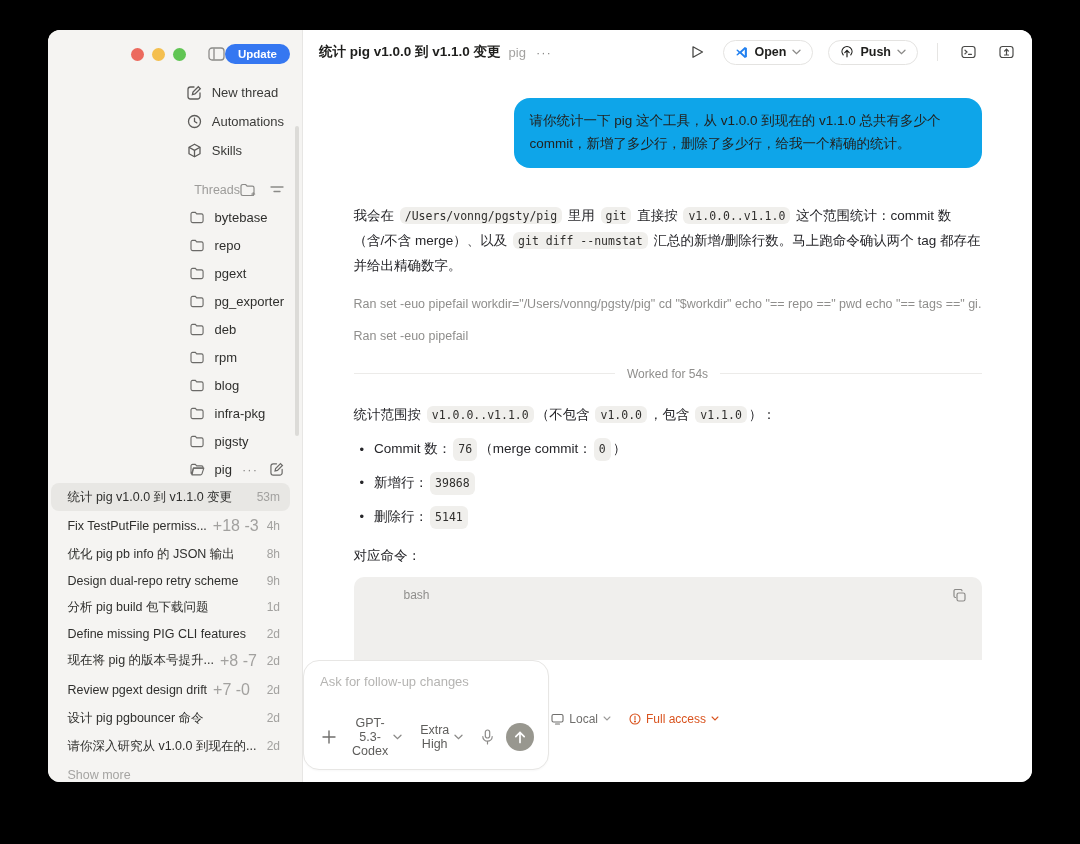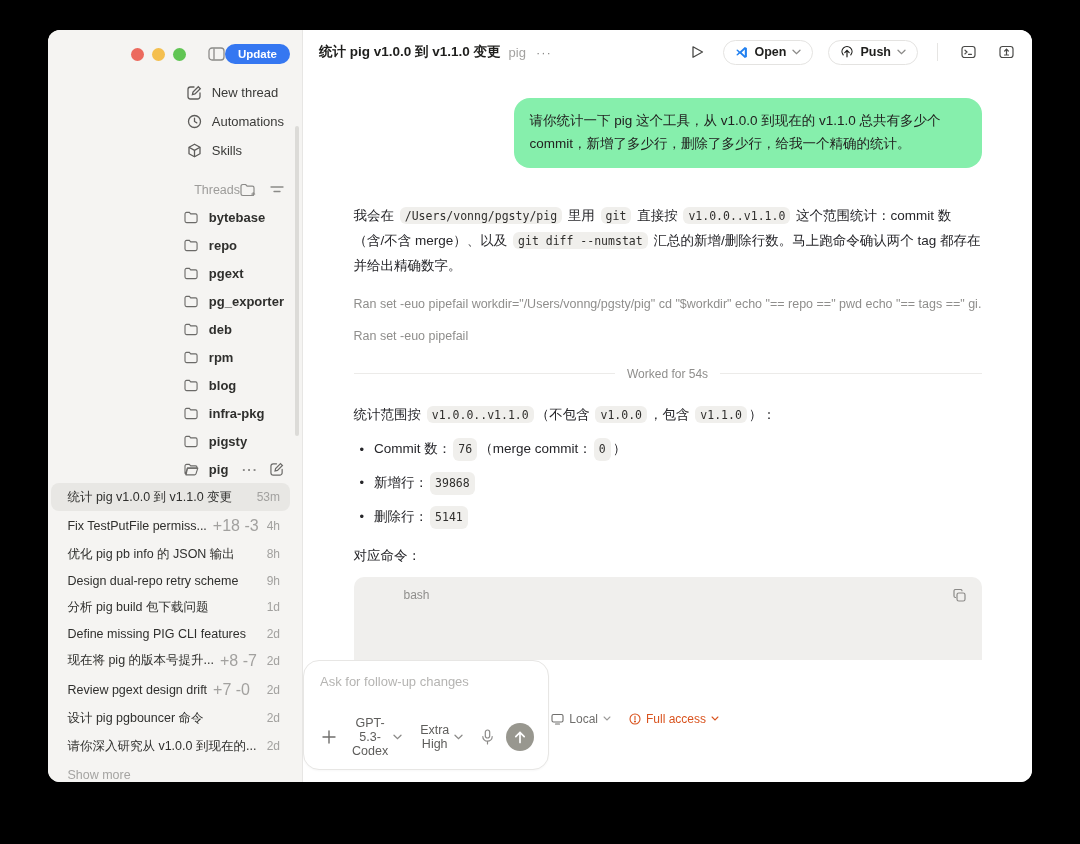--- a/index.html
+++ b/index.html
@@ -16,21 +16,21 @@
   .light.red{ background:#ec6a5e; } .light.yellow{ background:#f4bf4f; } .light.green{ background:#61c554; }
   .sb-toggle { margin-left:22px; display:flex; align-items:center; color:#8b8a88; cursor:pointer; }
   .update-btn { margin-left:auto; background:var(--update-blue,#3577f1); color:#fff; font-size:11.5px;
                 font-weight:700; border:none; border-radius:999px; padding:4px 13px; cursor:pointer; }
   .nav { padding:4px 0 0 0; }
   .nav-item { display:flex; align-items:center; gap:10px; padding:7px 18px; font-size:13px; color:#3a3a38; cursor:pointer; }
   .nav-item svg { color:#5d5c5a; }
   .threads-head { display:flex; align-items:center; padding:18px 18px 6px 18px; }
   .threads-head .lbl { font-size:12.5px; color:#9d9c9a; }
   .threads-head .acts { margin-left:auto; display:flex; gap:14px; color:#8b8a88; }
-  .folder-row { display:flex; align-items:center; gap:10px; padding:6.5px 18px; font-size:13px; color:#2f2f2d; cursor:pointer;font-weight:bold; }
+  .folder-row { display:flex; align-items:center; gap:10px; padding:6.5px 18px; font-size:13px; color:#2f2f2d; cursor:pointer; }
   .folder-row svg { color:#6b6a68; flex:0 0 auto; }
   .folder-row .acts { margin-left:auto; display:flex; gap:12px; color:#8b8a88; align-items:center; }
   .folder-row .dots { font-size:13px; letter-spacing:1px; color:#8b8a88; }
   .thread-list { }
   .thread-row { display:flex; align-items:center; margin:0 12px 0 16px; padding:5.5px 10px 5.5px 16px;
                 border-radius:8px; font-size:12.5px; color:#2f2f2d; cursor:pointer; }
   .thread-row.selected { background:#e8e7e4; }
   .thread-row .title { flex:0 1 auto; min-width:0; overflow:hidden; text-overflow:ellipsis; white-space:nowrap; }
   .thread-row .diff { margin-left:6px; color:#a2a19f; font-size:16px; white-space:nowrap; }
   .thread-row .time { margin-left:auto; padding-left:8px; color:#a2a19f; font-size:12px; white-space:nowrap; }
@@ -48,21 +48,21 @@
   .mh-right { margin-left:auto; display:flex; align-items:center; gap:15px; }
   .icon-btn { background:none; border:none; color:#4a4a48; display:flex; align-items:center; cursor:pointer; padding:4px; }
   .pill-btn { display:flex; align-items:center; gap:6px; background:#fff; border:1px solid #e4e3e1;
               border-radius:999px; padding:4.5px 11px; font-size:12.5px; font-weight:700; color:#1e1e1c;
               cursor:pointer; font-family:inherit; }
   .pill-btn .chev { color:#8b8a88; display:flex; }
   .mh-sep { width:1px; height:18px; background:#e6e5e3; margin:0 4px; }
 
   .chat-scroll { flex:1; overflow:hidden; display:flex; justify-content:center; }
   .chat-col { width:628px; font-size:13.5px; color:#26262a; position:relative; }
-  .user-bubble { margin-top:24px; margin-left:auto; max-width:468px; background:#86efac;
+  .user-bubble { margin-top:24px; margin-left:auto; max-width:468px; background:#0ea5e9;
                  border-radius:16px; padding:12px 16px; line-height:1.7; color:#222220; width:fit-content; }
   .para { margin-top:36px; line-height:1.85; color:#26262a; }
   .seg-code { font-family:"DejaVu Sans Mono",monospace; font-size:11.5px; background:#f0efec;
               border-radius:6px; padding:1.5px 5px; margin:0 2px; color:#302f2d; }
   .ran-line { margin-top:18px; font-size:12.5px; color:#8f8e8c; white-space:nowrap; overflow:hidden; }
   .worked { display:flex; align-items:center; gap:12px; margin:24px 0 22px 0; color:#8f8e8c; font-size:12px; }
   .worked .rule { flex:1; height:1px; background:#ecebe9; }
   .range-line { line-height:1.8; }
   .bullets { list-style:none; margin-top:6px; }
   .bullets li { display:flex; align-items:center; margin-top:11px; line-height:1.7; }

